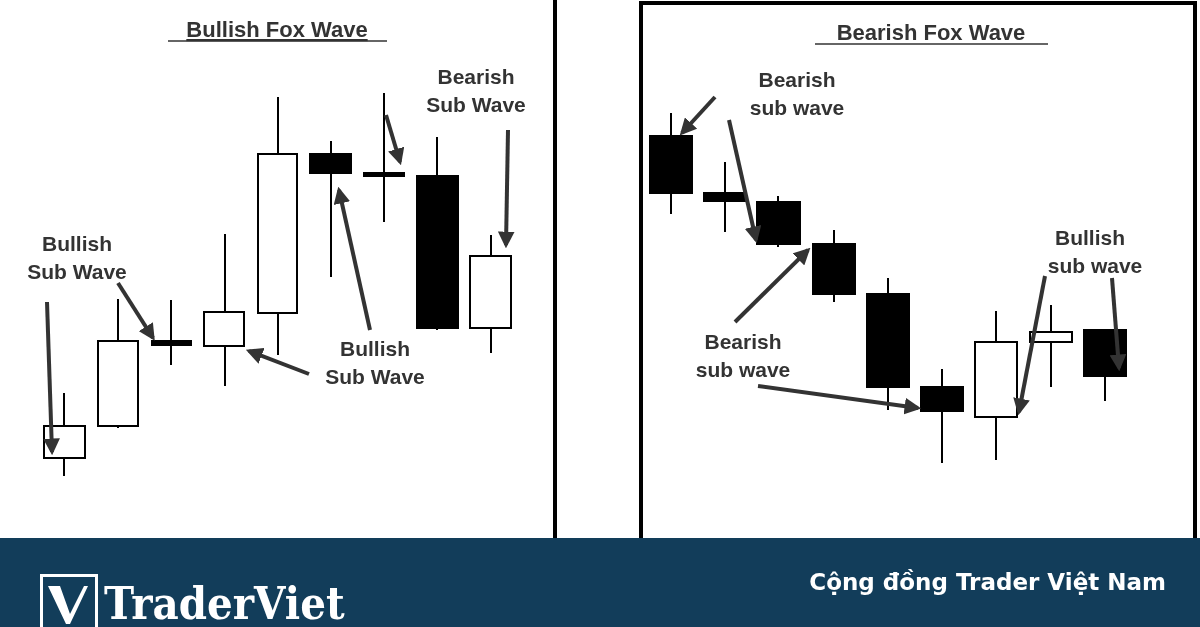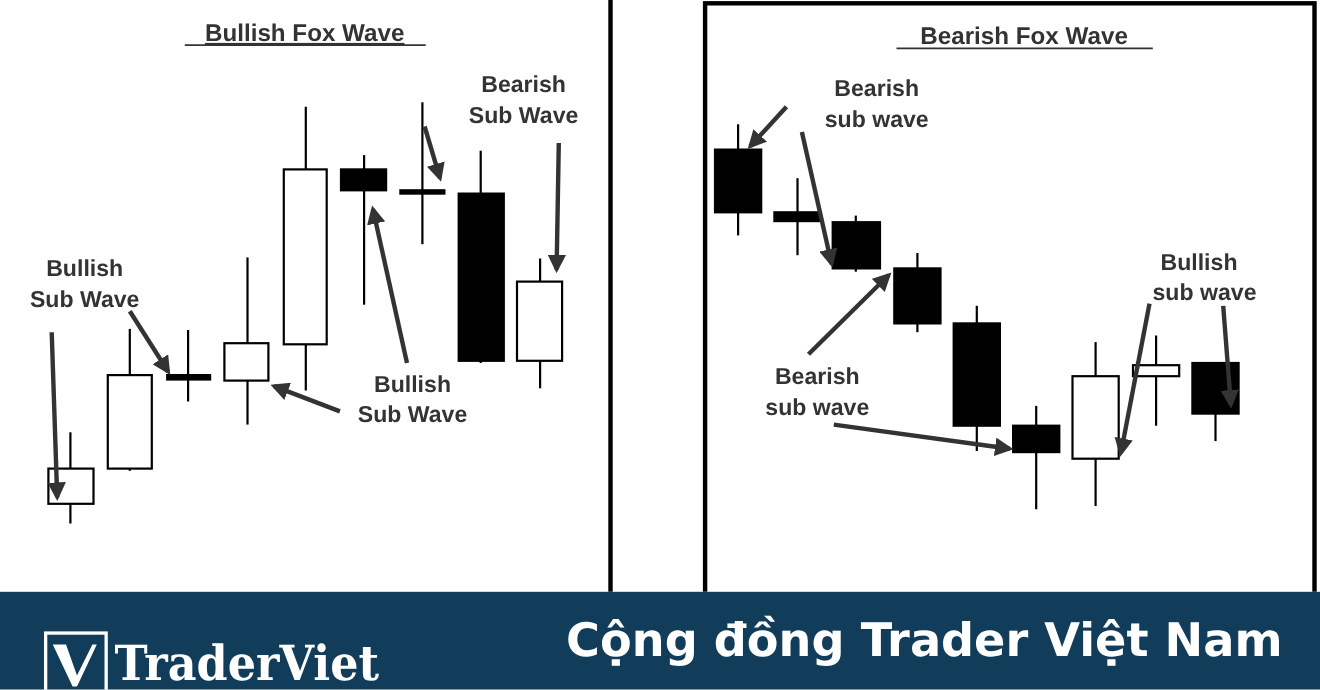--- a/index.html
+++ b/index.html
@@ -3,21 +3,21 @@
 <meta charset="utf-8">
 <style>
   html, body { margin:0; padding:0; }
   body { width:1200px; height:627px; position:relative; overflow:hidden; background:#ffffff; font-family:"Liberation Sans", sans-serif; }
   #stage { position:absolute; left:0; top:0; width:1004px; height:538px; }
   svg text { font-family:"Liberation Sans", sans-serif; font-weight:bold; }
   .footer { position:absolute; left:0; top:538px; width:1200px; height:89px; background:#123d5a; }
   .logo { position:absolute; left:40px; top:549px; height:64px; display:flex; align-items:center;margin-top:23px; }
   .logo-box { width:58px; height:60px; border:3px solid #ffffff; box-sizing:border-box; display:flex; align-items:center; justify-content:center; margin-right:6px; }
   .logo-word { color:#ffffff; font-family:"DejaVu Serif", serif; font-weight:bold; font-size:44px; letter-spacing:0px; line-height:1; transform:scaleX(0.92); transform-origin:left center; }
-  .slogan { position:absolute; right:34px; top:560px; color:#ffffff; font-family:"DejaVu Sans", sans-serif; font-weight:bold; font-size:42px; line-height:44px; letter-spacing:0px; }
+  .slogan { position:absolute; right:34px; top:560px; color:#ffffff; font-family:"DejaVu Sans", sans-serif; font-weight:bold; font-size:23px; line-height:44px; letter-spacing:0px; }
 </style>
 </head>
 <body>
 
 <div id="stage">
   <svg width="1200" height="538" viewBox="0 0 1200 538" xmlns="http://www.w3.org/2000/svg">
     <defs>
       <marker id="ah" viewBox="0 0 10 10" refX="8" refY="5" markerWidth="4.2" markerHeight="4.2" orient="auto-start-reverse" markerUnits="strokeWidth">
         <path d="M0,0 L10,5 L0,10 z" fill="#333333"></path>
       </marker>

